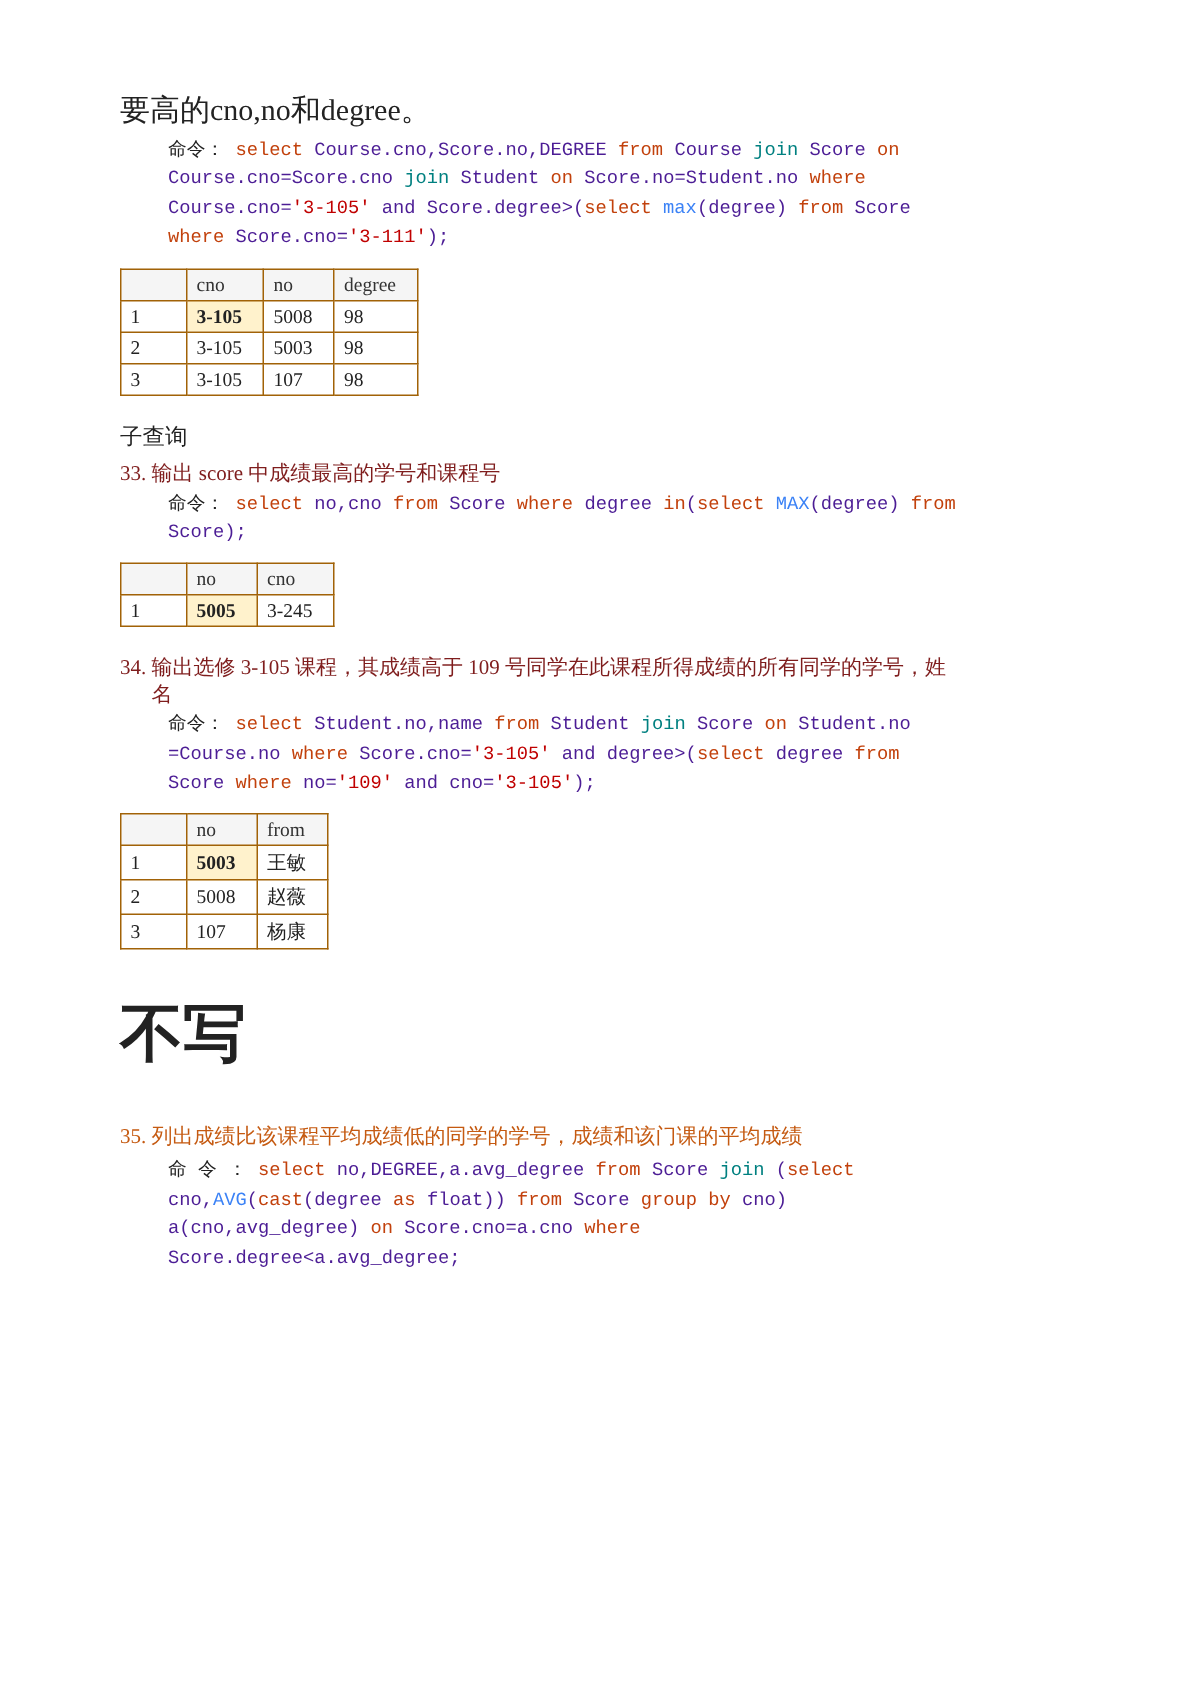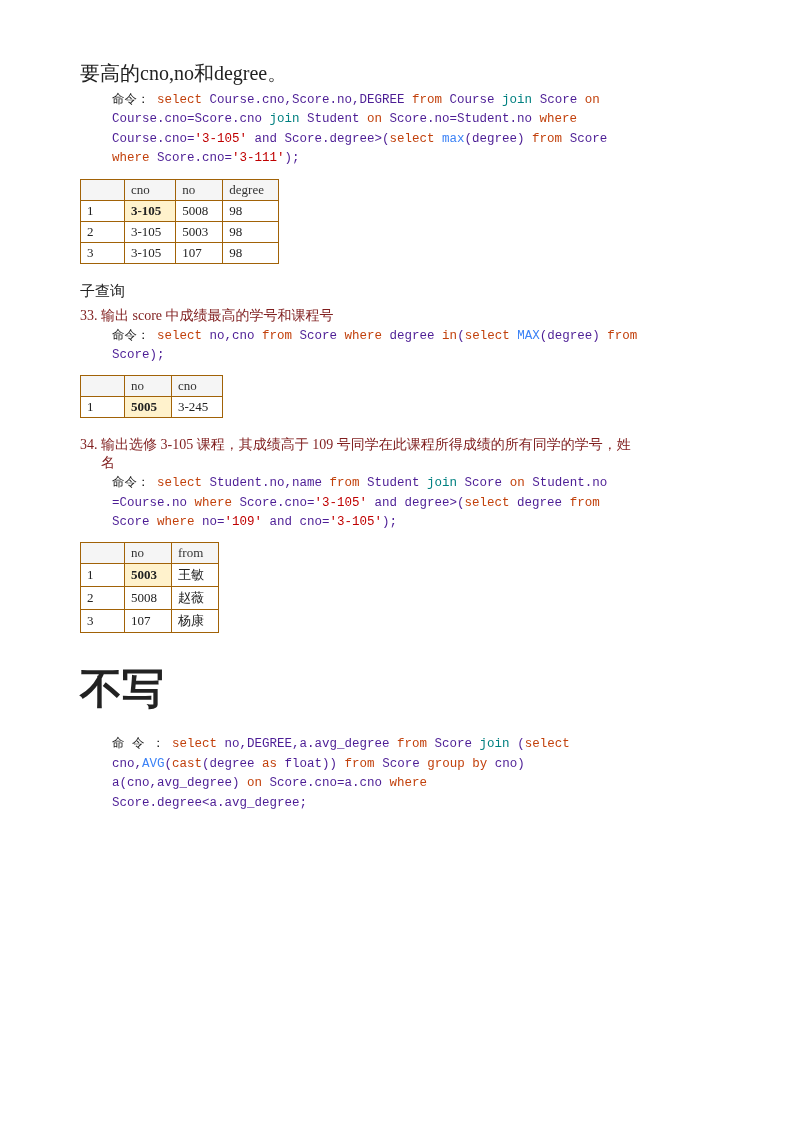--- a/index.html
+++ b/index.html
@@ -68,21 +68,21 @@
 
     .cmd-label {
       color: #222;
       font-weight: normal;
     }
 
     .big-title {
       font-size: 42px;
       font-weight: bold;
       color: #222;
-      margin: 28px 0 18px 0;
+      margin: 28px 0 32px 0;
     }
 
     .q35-title {
       color: #c55a11;
       font-size: 14px;
       margin-bottom: 4px;
     }
 
     .indent {
       margin-left: 32px;
@@ -199,20 +199,21 @@
         <td>107</td>
         <td>杨康</td>
       </tr>
     </tbody>
   </table>
 </div>
 
 <div class="big-title">不写</div>
 
 <div class="question-block">
+  <div class="q35-title">35.  列出成绩比该课程平均成绩低的同学的学号，成绩和该门课的平均成绩</div>
   <div class="cmd-line indent">
     <span class="cmd-label">命 令 ：</span>
     <span class="kw-blue">select </span><span class="kw-plain">no,DEGREE,a.avg_degree </span><span class="kw-blue">from </span><span class="kw-plain">Score </span><span class="kw-teal">join </span><span class="kw-plain">(</span><span class="kw-blue">select</span><br>
     <span class="kw-plain">cno,</span><span class="kw-purple">AVG</span><span class="kw-plain">(</span><span class="kw-blue">cast</span><span class="kw-plain">(degree  </span><span class="kw-blue">as</span><span class="kw-plain">  float))  </span><span class="kw-blue">from</span><span class="kw-plain">  Score  </span><span class="kw-blue">group</span><span class="kw-plain">  </span><span class="kw-blue">by</span><span class="kw-plain">  cno)</span><br>
     <span class="kw-plain">a(cno,avg_degree)       </span><span class="kw-blue">on</span><span class="kw-plain">       Score.cno=a.cno       </span><span class="kw-blue">where</span><br>
     <span class="kw-plain">Score.degree&lt;a.avg_degree;</span>
   </div>
 </div>
 
 </body></html>

